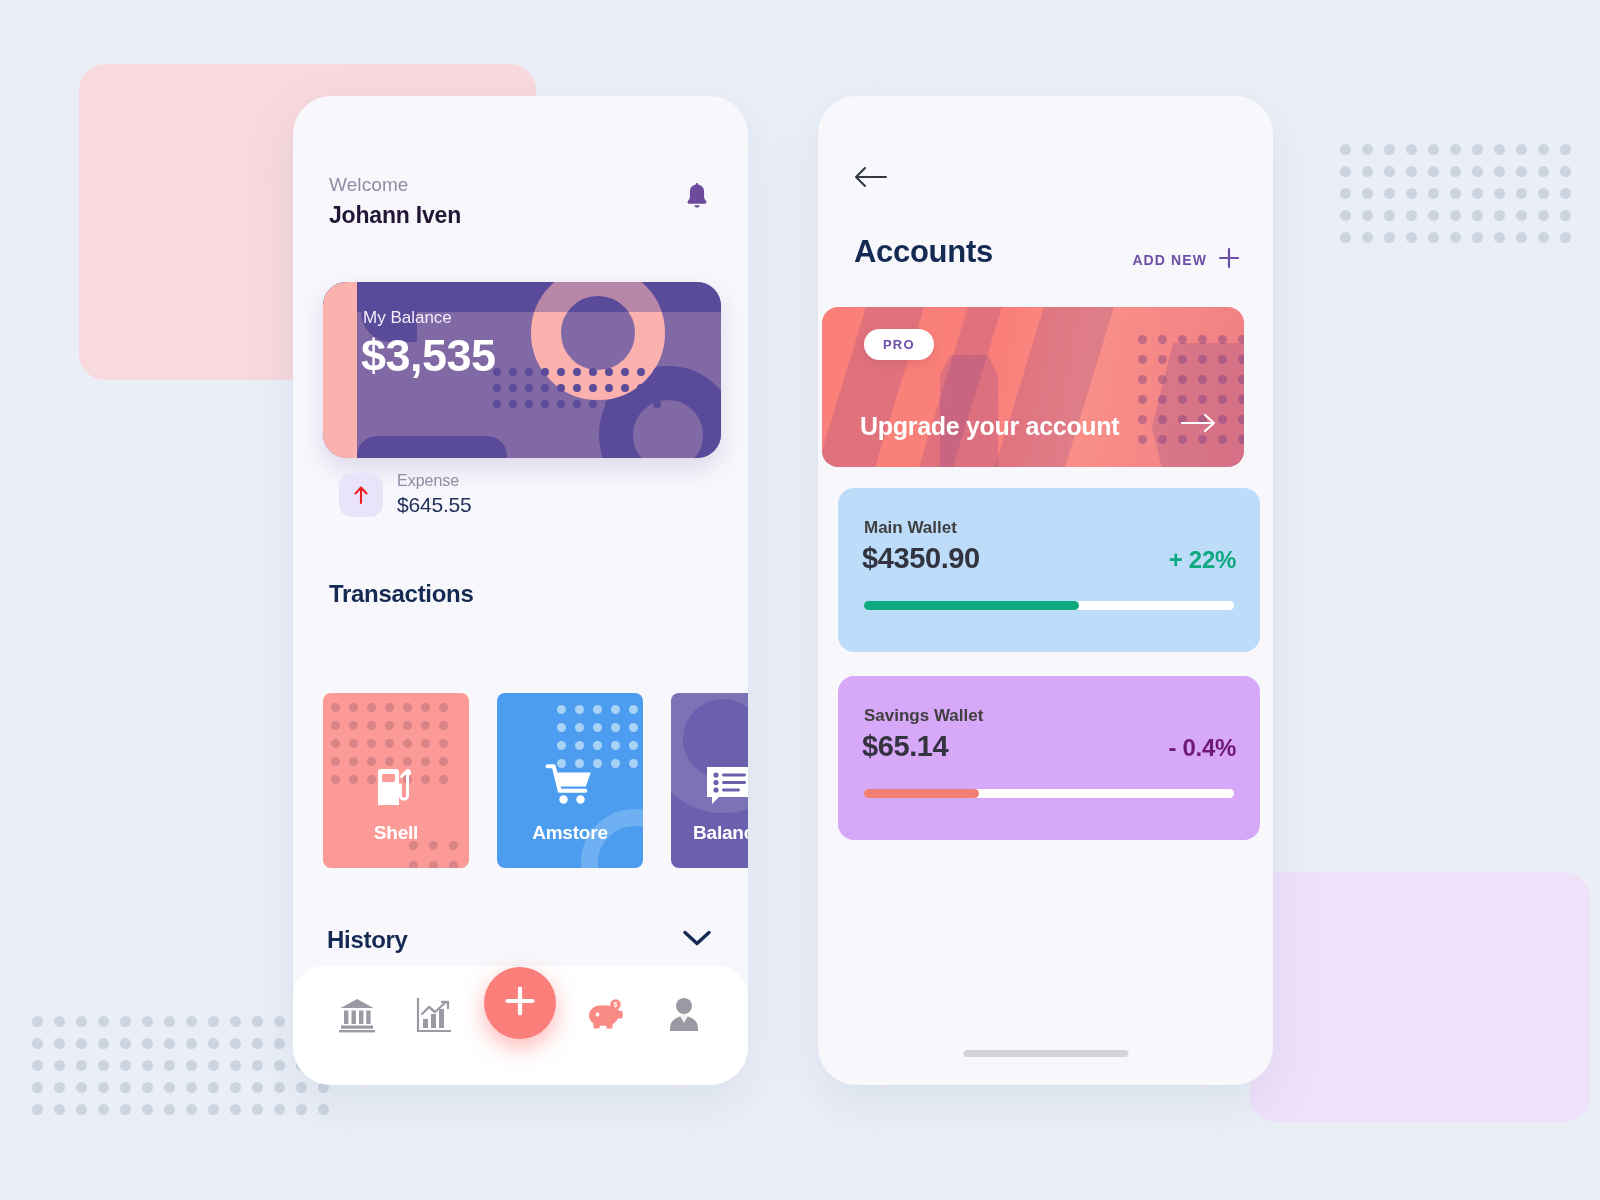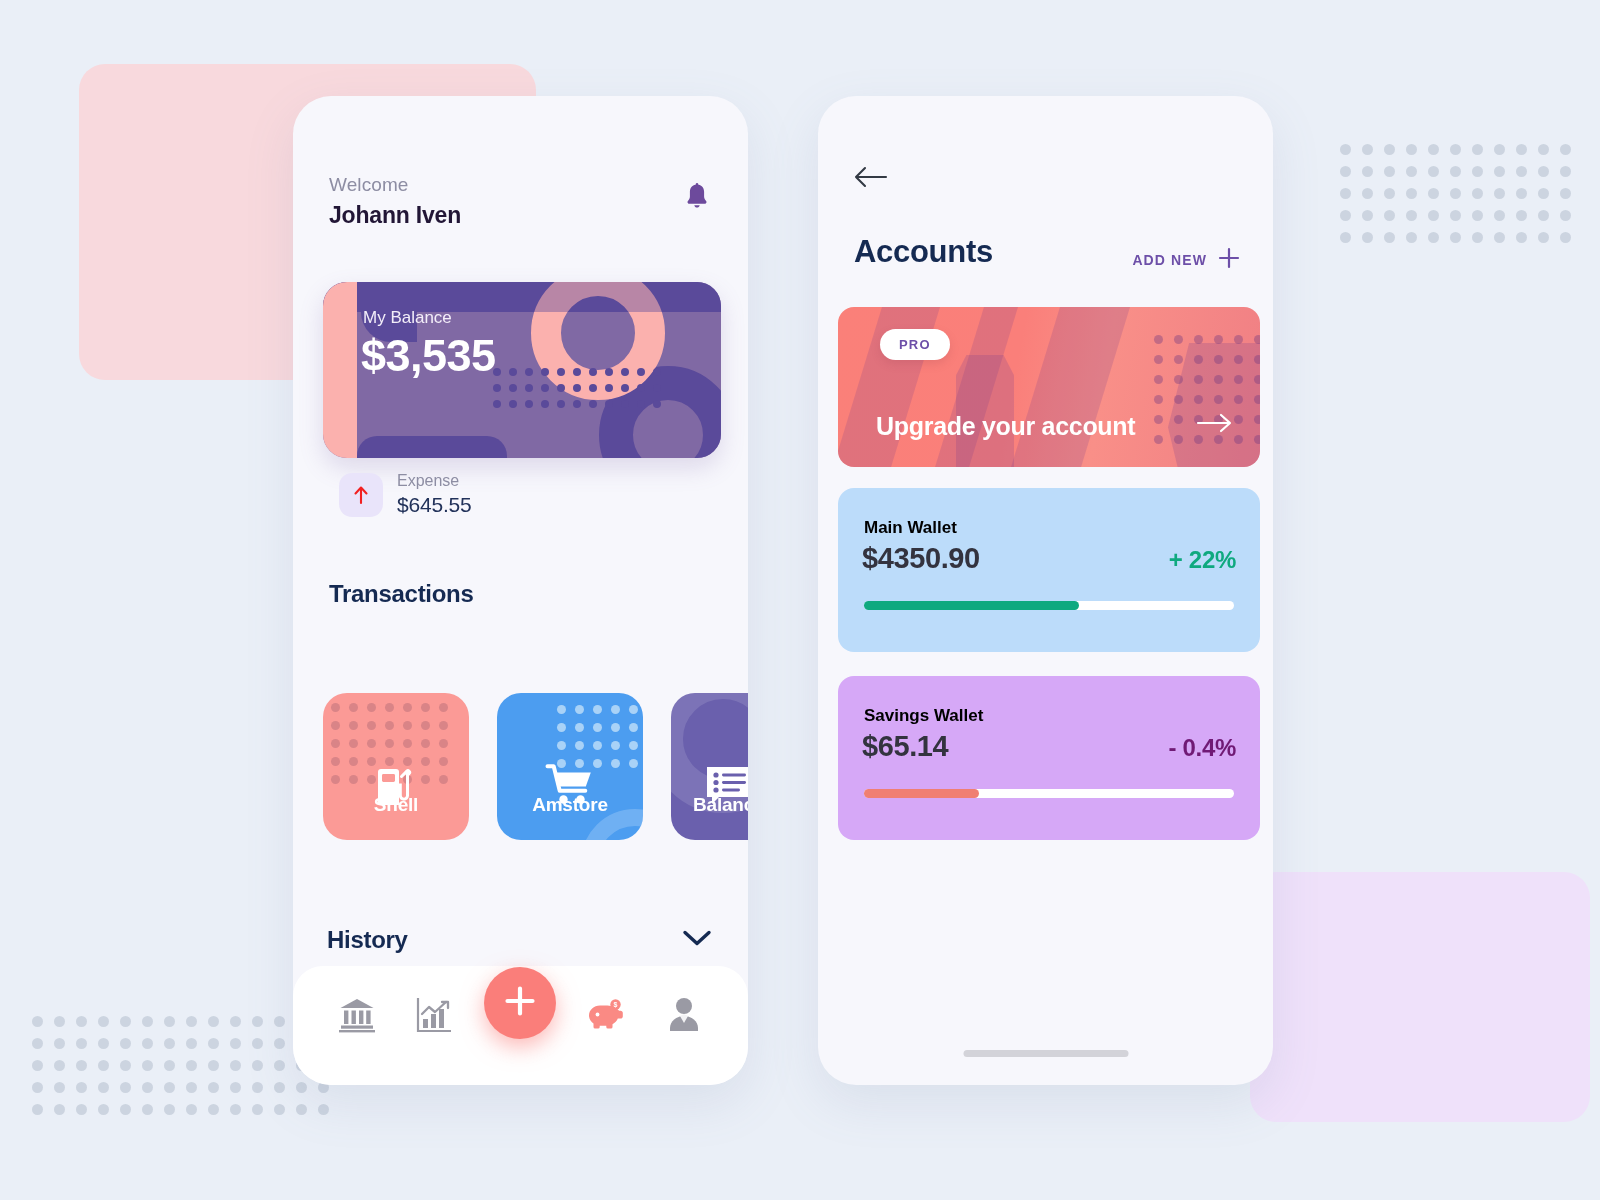--- a/index.html
+++ b/index.html
@@ -90,21 +90,21 @@
 
   .tabs{ position:absolute; left:34px; top:528px; width:392px; display:flex; }
   .tab{
     flex:1; text-align:center; font-size:16px; color:#9aa0b0; padding:11px 0;
     border-radius:11px; cursor:pointer;
   }
   .tab.active{ background:#dde6f5; color:#3e7cf0; font-weight:bold; }
 
   .cards-row{ position:absolute; left:30px; top:597px; width:462px; height:181px; display:flex; gap:28px; }
   .tcard{
-    width:146px; height:147px; border-radius:24px; position:relative; overflow:hidden;
+    width:146px; height:175px; border-radius:8px; position:relative; overflow:hidden;
     flex:none; cursor:pointer;
   }
   .tcard .tlabel{
     position:absolute; left:0; right:0; bottom:24px; text-align:center;
     color:#fff; font-size:19px; font-weight:bold; letter-spacing:-.2px; white-space:nowrap;
   }
   .tcard .ticon{ position:absolute; left:0; right:0; top:70px; display:flex; justify-content:center; }
   .tc-shell{ background:#fb9a96; }
   .tc-amstore{ background:#4c9df0; }
   .tc-balance{ background:#6a60ad; }
@@ -132,21 +132,21 @@
   
   .back-btn{ position:absolute; left:36px; top:66px; width:40px; height:34px; cursor:pointer;
       display:flex; align-items:center; }
   #accounts-title{ left:36px; top:138px; font-size:31px; }
   .addnew{
     position:absolute; right:32px; top:150px; display:flex; align-items:center; gap:10px; cursor:pointer;
   }
   .addnew-lbl{ font-size:14px; font-weight:bold; color:#6d4fa8; letter-spacing:1.1px; }
 
   .upgrade{
-    position:absolute; left:20px; top:211px; width:422px; height:160px;
+    position:absolute; left:4px; top:211px; width:422px; height:160px;
     border-radius:16px; overflow:hidden;
     background:linear-gradient(100deg,#fa8079 0%,#fa7f7a 42%,#f98f88 62%,#f07f84 100%);
     cursor:pointer;
     text-align:center;
   }
   .ug-stripe{ position:absolute; top:-30px; height:230px; background:rgba(120,60,140,.20);
       transform:skewX(-17deg); }
   .ug-poly{ position:absolute; background:rgba(120,60,140,.22); }
   .ug-dots{ position:absolute; left:316px; top:28px; }
   .ug-dots i{ position:absolute; width:9px; height:9px; border-radius:50%; background:rgba(110,55,130,.38); }
@@ -158,21 +158,21 @@
   .ug-title{ position:absolute; left:38px; bottom:26px; color:#fff; font-size:25px; font-weight:bold;
       letter-spacing:-.3px; }
   .ug-arrow{ position:absolute; right:28px; bottom:30px; }
 
   .wallet{
     position:absolute; left:20px; width:422px; height:164px; border-radius:16px; cursor:pointer;
   }
   .w-main{ top:392px; background:#bcdcfa; }
   .w-sav{ top:580px; background:#d6a8f7; }
   .w-sum{ top:768px; background:#fa9a92; }
-  .w-name{ position:absolute; left:26px; top:30px; font-size:17px; font-weight:bold; color:#000000; }
+  .w-name{ position:absolute; left:26px; top:30px; font-size:17px; font-weight:bold; color:#404040; }
   .w-amt{ position:absolute; left:24px; top:54px; font-size:29px; font-weight:bold; color:#33333f;
       letter-spacing:-.4px; }
   .w-pct{ position:absolute; right:24px; top:58px; font-size:24px; font-weight:bold; letter-spacing:-.3px; }
   .w-track{ position:absolute; left:26px; right:26px; top:113px; height:9px; border-radius:6px; background:#fff; }
   .w-fill{ position:absolute; left:0; top:0; height:9px; border-radius:6px; }
 
   .home-ind{
     position:absolute; left:50%; transform:translateX(-50%); bottom:28px;
     width:165px; height:7px; border-radius:4px; background:#d3d3d9;
   }

